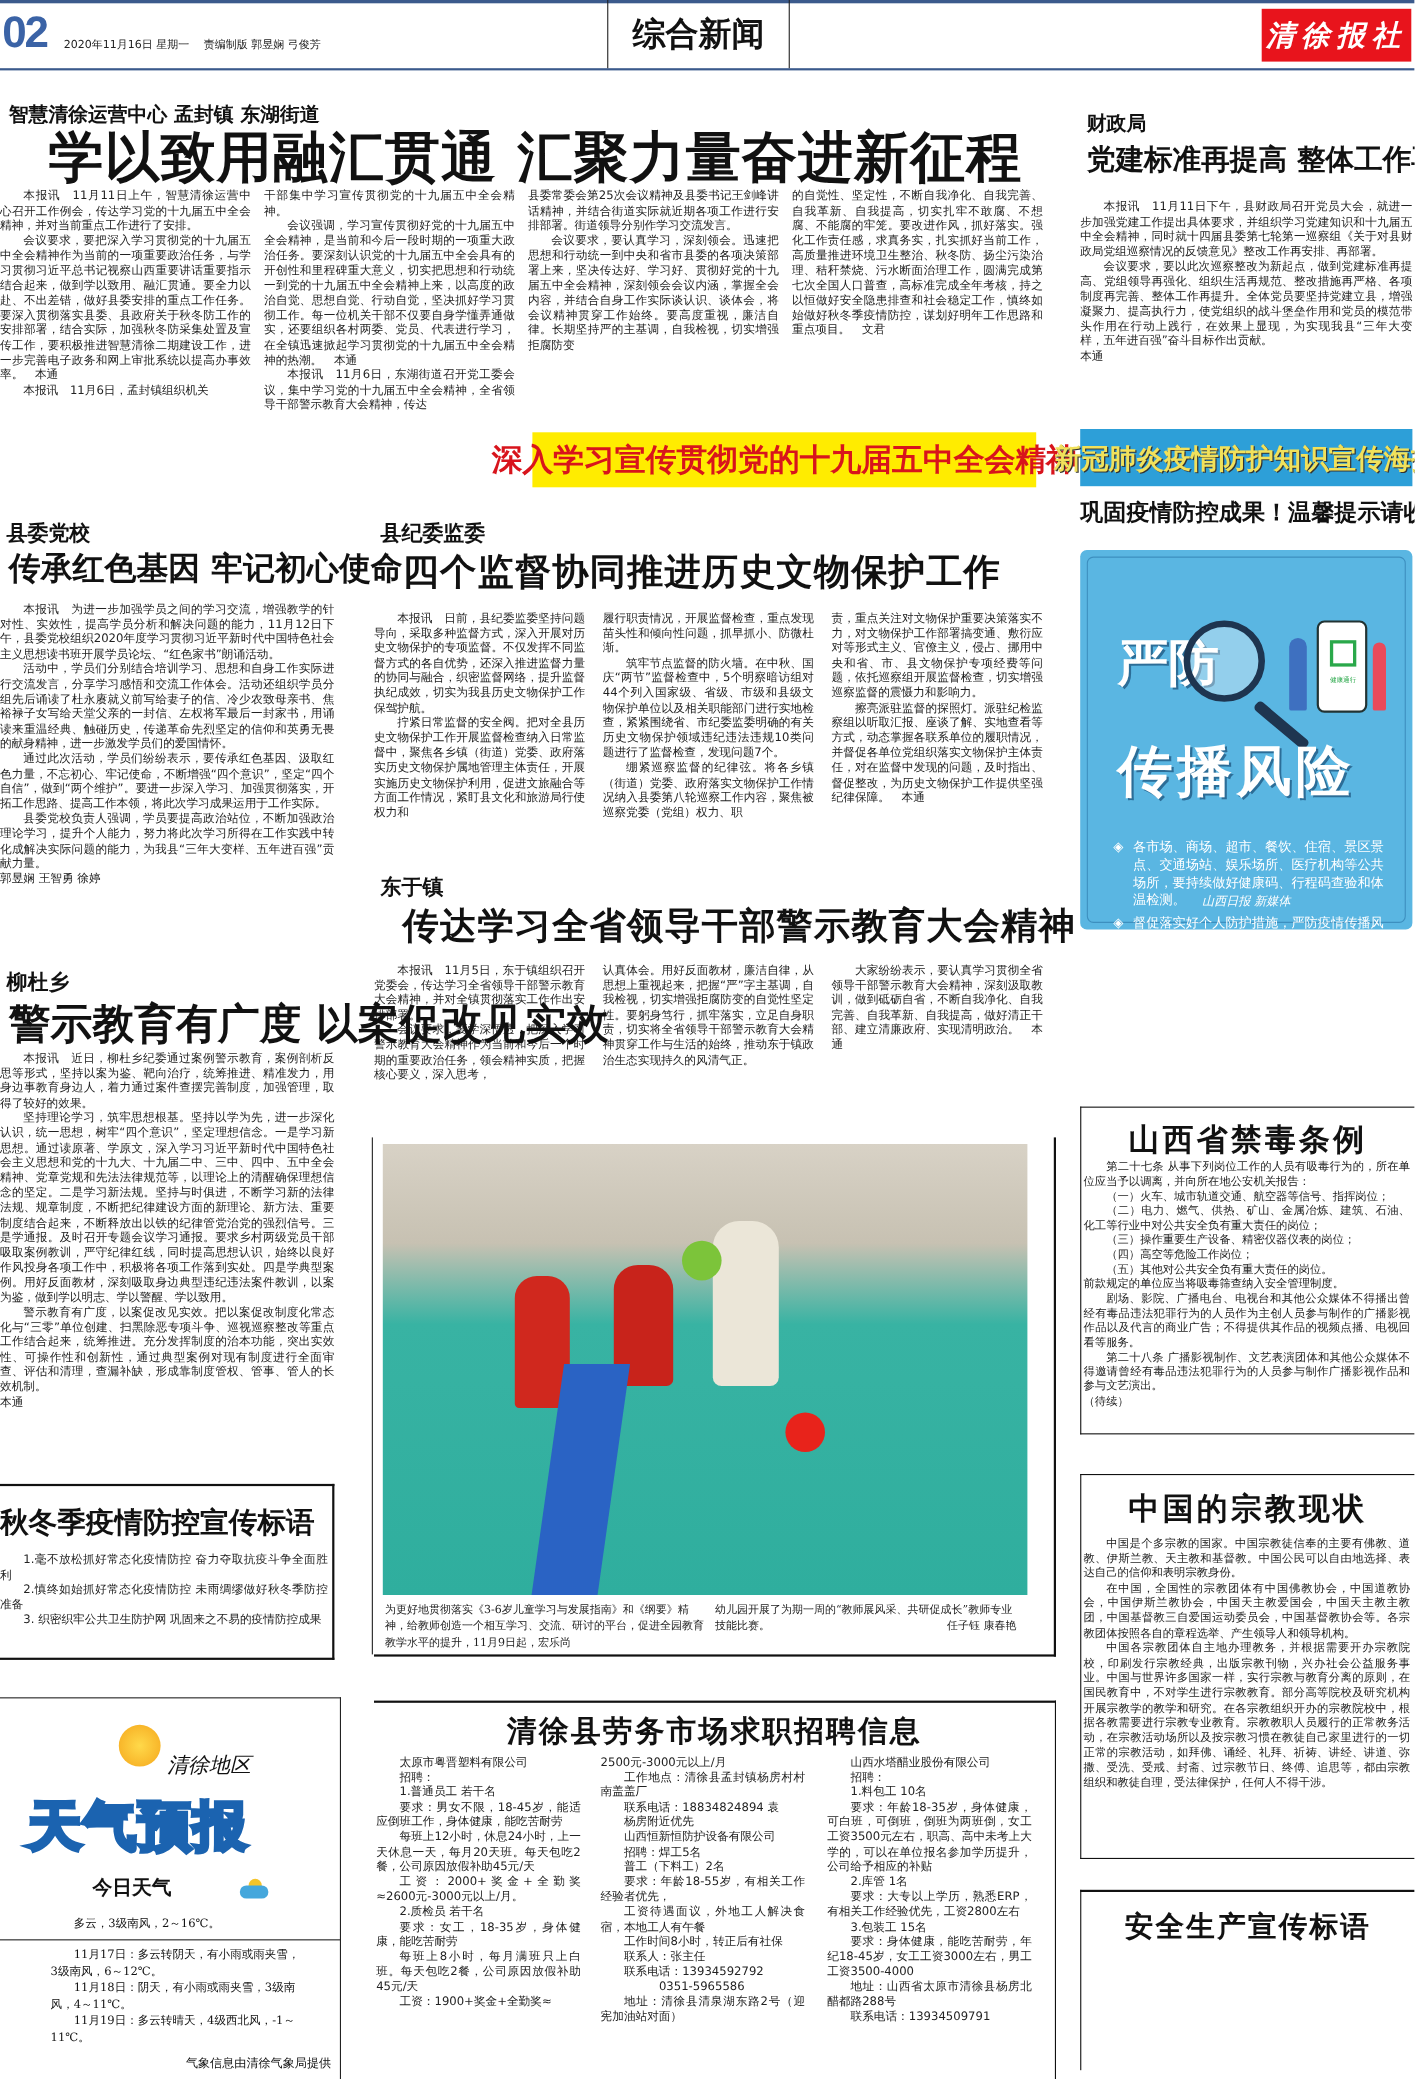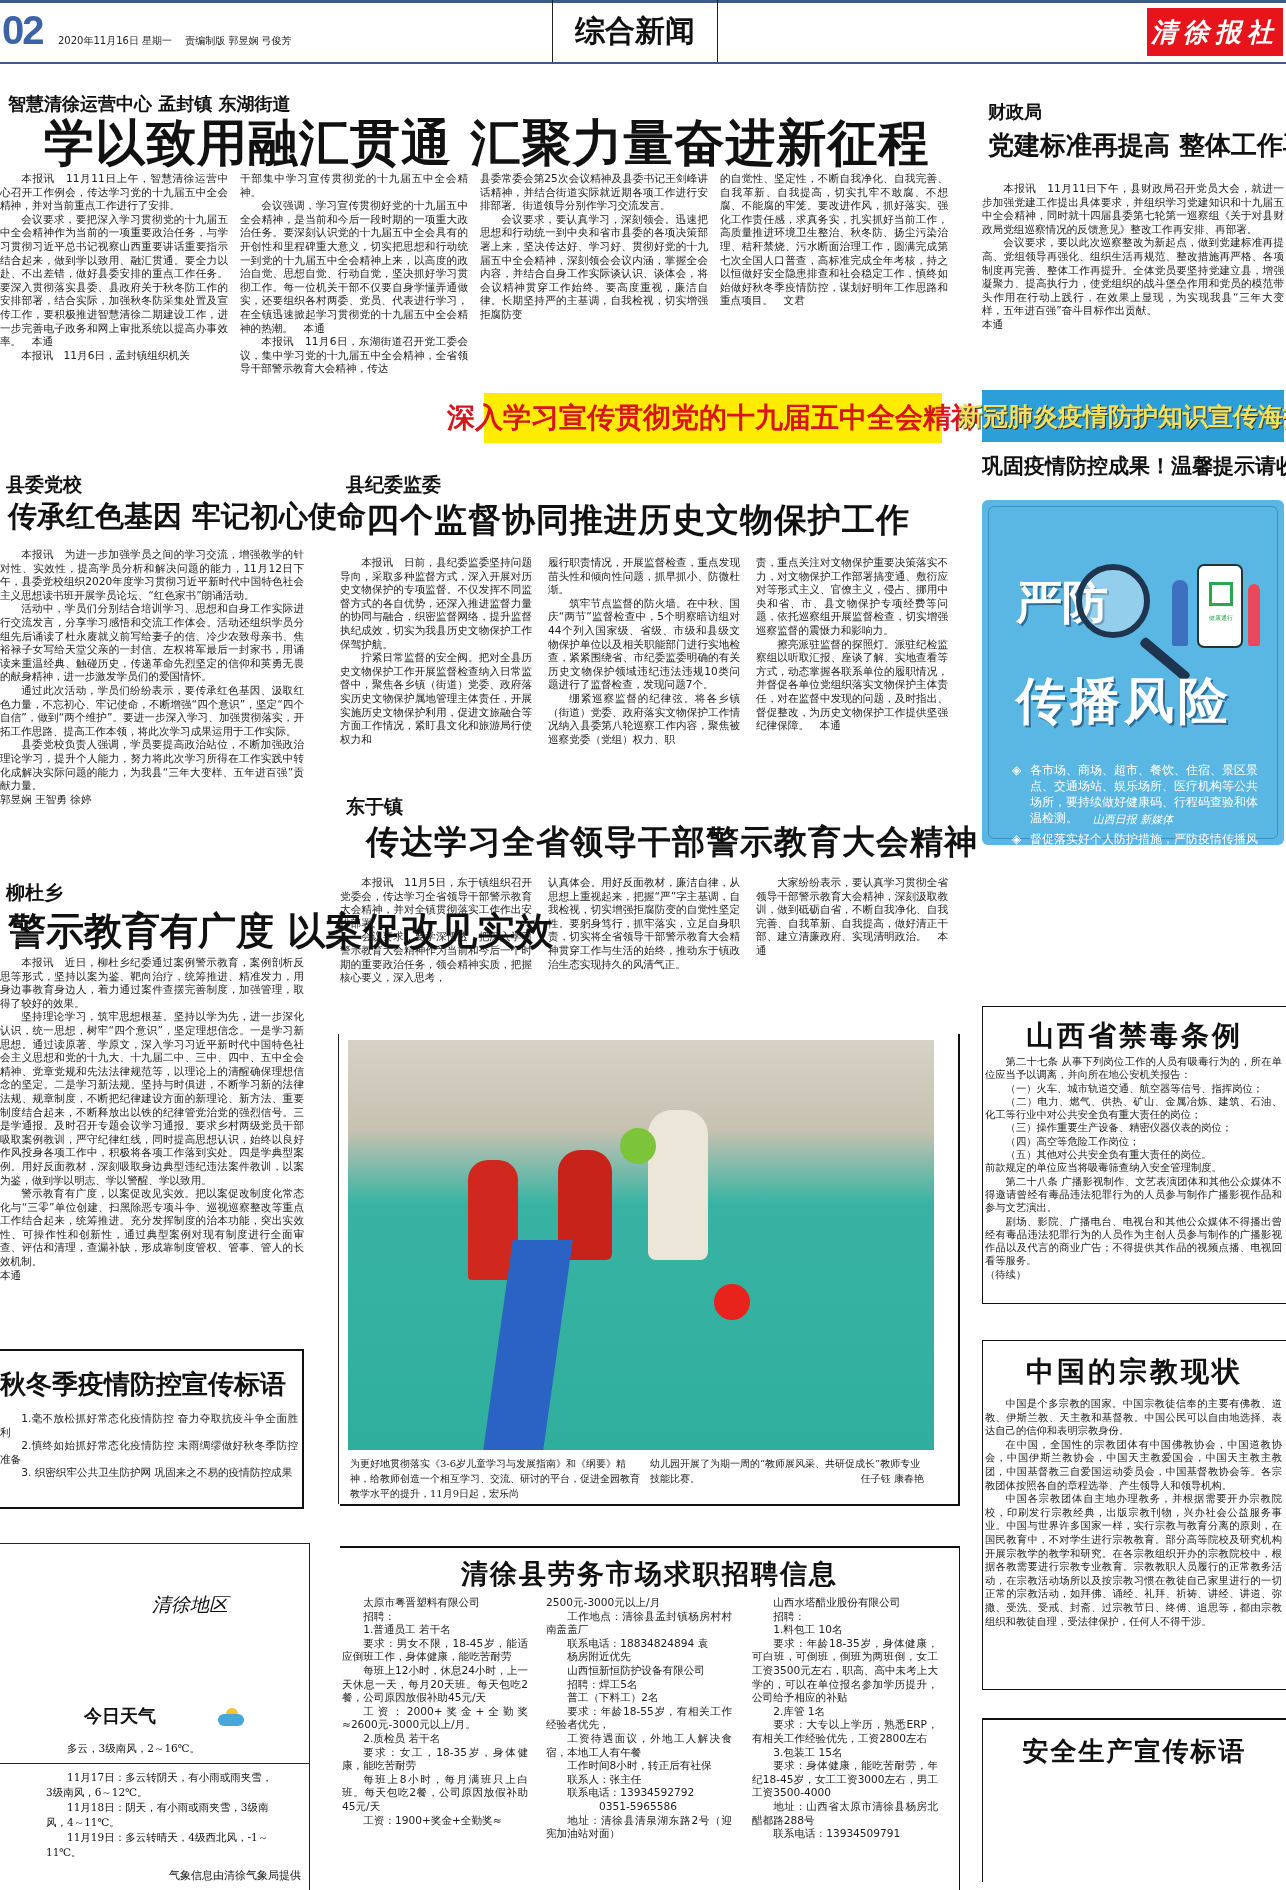--- a/index.html
+++ b/index.html
@@ -158,20 +158,24 @@
 <div class="abs boxed" style="left:0;top:1349px;width:304px;height:160px;border-left:none">
   <div style="font-weight:bold;font-size:26px;margin-top:16px;white-space:nowrap">秋冬季疫情防控宣传标语</div>
   <div class="body" style="margin-top:10px;padding-right:4px">
     <p>1.毫不放松抓好常态化疫情防控 奋力夺取抗疫斗争全面胜利</p>
     <p>2.慎终如始抓好常态化疫情防控 未雨绸缪做好秋冬季防控准备</p>
     <p>3. 织密织牢公共卫生防护网 巩固来之不易的疫情防控成果</p>
   </div>
 </div>
 
 <div class="abs" style="left:0;top:1543px;width:310px;height:347px;border-top:1px solid #222;border-right:1px solid #222">
+  <div class="abs" style="left:26px;top:16px;width:250px;height:130px">
+    <div class="abs" style="left:82px;top:8px;width:38px;height:38px;border-radius:50%;background:radial-gradient(circle,#ffd94a 0%,#f8b62a 70%)"></div>
+    <div class="abs" style="left:0;top:68px;font-weight:bold;font-size:48px;color:#fff;-webkit-text-stroke:4px #1b63b0;letter-spacing:2px;white-space:nowrap;font-family:'DejaVu Serif',serif">天气预报</div>
+  </div>
   <div class="abs" style="left:152px;top:48px;font-family:'DejaVu Serif',serif;font-style:italic;font-size:19px">清徐地区</div>
   <div class="abs" style="left:84px;top:160px;font-family:'DejaVu Serif',serif;font-weight:bold;font-size:18px">今日天气</div>
   <div class="abs" style="left:218px;top:164px;width:26px;height:18px">
     <div style="position:absolute;left:8px;top:0;width:12px;height:12px;border-radius:50%;background:#f5c42a"></div>
     <div style="position:absolute;left:0;top:6px;width:26px;height:12px;border-radius:8px;background:#45a7dc"></div>
   </div>
   <div class="abs" style="left:0;width:267px;top:198px;text-align:center;font-family:'DejaVu Serif',serif;font-size:10.5px">多云，3级南风，2～16℃。</div>
   <div class="abs hline" style="left:0;top:219px;width:310px"></div>
   <div class="abs" style="left:46px;top:226px;width:230px;font-family:'DejaVu Serif',serif;font-size:10.5px;line-height:15px">
     <p style="text-indent:2em">11月17日：多云转阴天，有小雨或雨夹雪，3级南风，6～12℃。</p>
@@ -228,22 +232,22 @@
 <div class="abs" style="left:982px;top:1006px;width:304px;height:298px;border:1px solid #111;border-right:none">
   <div style="text-align:center;font-weight:bold;font-size:28px;margin-top:10px;letter-spacing:3px">山西省禁毒条例</div>
   <div class="body" style="margin-top:0;padding:0 4px 0 2px;font-size:10.3px;line-height:13.3px">
     <p>第二十七条 从事下列岗位工作的人员有吸毒行为的，所在单位应当予以调离，并向所在地公安机关报告：</p>
     <p>（一）火车、城市轨道交通、航空器等信号、指挥岗位；</p>
     <p>（二）电力、燃气、供热、矿山、金属冶炼、建筑、石油、化工等行业中对公共安全负有重大责任的岗位；</p>
     <p>（三）操作重要生产设备、精密仪器仪表的岗位；</p>
     <p>（四）高空等危险工作岗位；</p>
     <p>（五）其他对公共安全负有重大责任的岗位。</p>
     <p style="text-indent:0">前款规定的单位应当将吸毒筛查纳入安全管理制度。</p>
+    <p>剧场、影院、广播电台、电视台和其他公众媒体不得播出曾经有毒品违法犯罪行为的人员作为主创人员参与制作的广播影视作品以及代言的商业广告；不得提供其作品的视频点播、电视回看等服务。</p>
     <p>第二十八条 广播影视制作、文艺表演团体和其他公众媒体不得邀请曾经有毒品违法犯罪行为的人员参与制作广播影视作品和参与文艺演出。</p>
-    <p>剧场、影院、广播电台、电视台和其他公众媒体不得播出曾经有毒品违法犯罪行为的人员作为主创人员参与制作的广播影视作品以及代言的商业广告；不得提供其作品的视频点播、电视回看等服务。</p>
     <div class="sig">（待续）</div>
   </div>
 </div>
 
 <div class="abs" style="left:982px;top:1340px;width:304px;height:350px;border:1px solid #111;border-right:none">
   <div style="text-align:center;font-weight:bold;font-size:28px;margin-top:12px;letter-spacing:3px">中国的宗教现状</div>
   <div class="body" style="margin-top:6px;padding:0 4px 0 2px;font-size:10.3px;line-height:13.6px">
     <p>中国是个多宗教的国家。中国宗教徒信奉的主要有佛教、道教、伊斯兰教、天主教和基督教。中国公民可以自由地选择、表达自己的信仰和表明宗教身份。</p>
     <p>在中国，全国性的宗教团体有中国佛教协会，中国道教协会，中国伊斯兰教协会，中国天主教爱国会，中国天主教主教团，中国基督教三自爱国运动委员会，中国基督教协会等。各宗教团体按照各自的章程选举、产生领导人和领导机构。</p>
     <p>中国各宗教团体自主地办理教务，并根据需要开办宗教院校，印刷发行宗教经典，出版宗教刊物，兴办社会公益服务事业。中国与世界许多国家一样，实行宗教与教育分离的原则，在国民教育中，不对学生进行宗教教育。部分高等院校及研究机构开展宗教学的教学和研究。在各宗教组织开办的宗教院校中，根据各教需要进行宗教专业教育。宗教教职人员履行的正常教务活动，在宗教活动场所以及按宗教习惯在教徒自己家里进行的一切正常的宗教活动，如拜佛、诵经、礼拜、祈祷、讲经、讲道、弥撒、受洗、受戒、封斋、过宗教节日、终傅、追思等，都由宗教组织和教徒自理，受法律保护，任何人不得干涉。</p>

